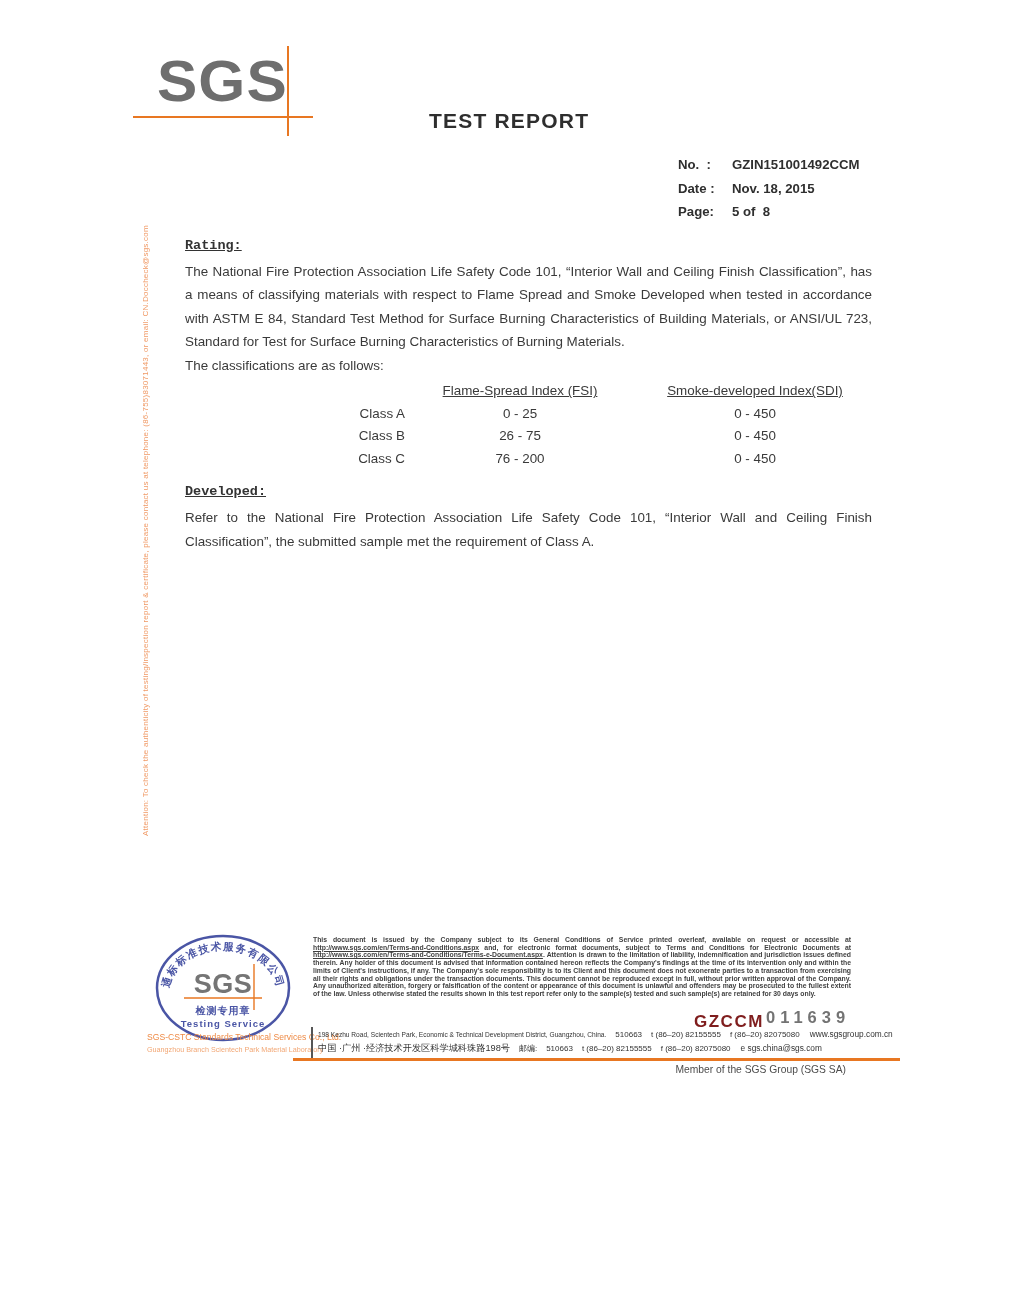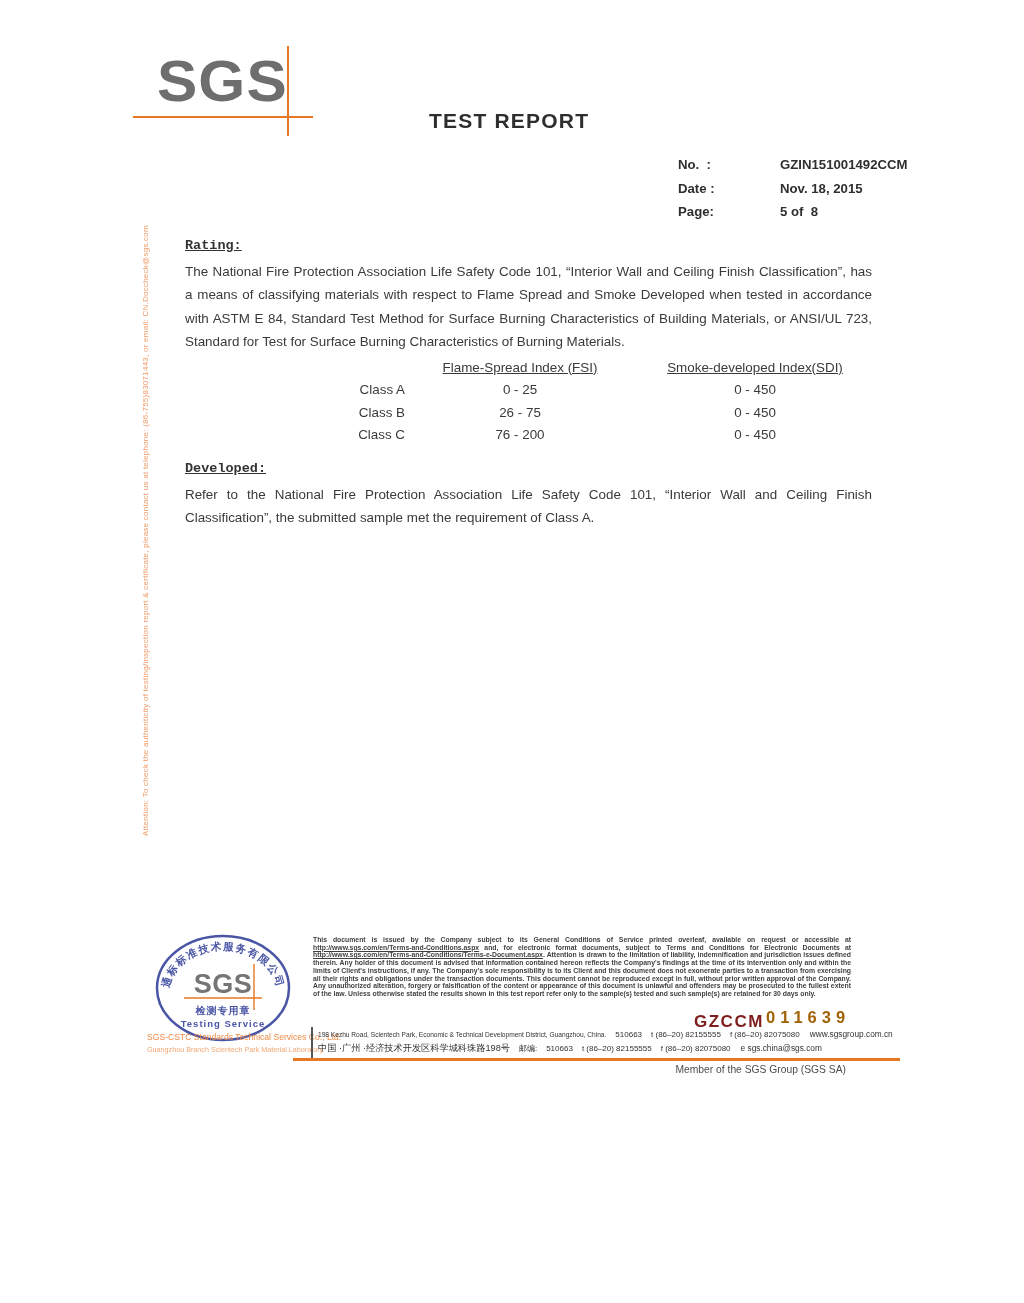--- a/index.html
+++ b/index.html
@@ -31,21 +31,21 @@
   }
   .logo-hline { position: absolute; left: 133px; top: 116px; width: 180px; height: 2px; background: #e87722; }
   .logo-vline { position: absolute; left: 287px; top: 46px; width: 2px; height: 90px; background: #e87722; }
   .doc-title {
     position: absolute; left: 429px; top: 109px;
     font-size: 21px; font-weight: bold; color: #2e2e2e; letter-spacing: 1.2px;
   }
 
   
   .meta { position: absolute; left: 678px; top: 157px; font-size: 13.2px; font-weight: bold; color: #2f2f2f; }
-  .meta-row { display: flex; margin-bottom: 8.5px; gap: 48px; }
+  .meta-row { display: flex; margin-bottom: 8.5px; }
   .meta-label { width: 54px; white-space: pre; }
   .meta-value { white-space: pre; }
 
   
   .body { position: absolute; left: 185px; top: 238px; width: 687px; font-size: 13.4px; color: #3a3a3a; }
   .sec-head { font-size: 13.5px; font-weight: bold; text-decoration: underline; margin-bottom: 7px; color: #333; font-family: Liberation Mono, monospace; }
   .para { text-align: justify; line-height: 23.4px; }
   .line { line-height: 23.4px; }
 
   .cls-table { margin-top: 3px; }
@@ -64,21 +64,21 @@
 
   
   .legal {
     position: absolute; left: 313px; top: 936px; width: 538px;
     font-size: 6.85px; line-height: 7.7px; font-weight: bold;
     color: #3f3f3f; text-align: justify;
   }
   .legal .u { text-decoration: underline; }
 
   .gzccm { position: absolute; left: 694px; top: 1012px; font-size: 17px; font-weight: bold; color: #7f1d1d; letter-spacing: 1.5px; }
-  .stamp-num { position: absolute; left: 766px; top: 1008px; font-size: 16.5px; font-weight: bold; color: #a16207; letter-spacing: 5px; }
+  .stamp-num { position: absolute; left: 766px; top: 1008px; font-size: 16.5px; font-weight: bold; color: #737373; letter-spacing: 5px; }
 
   
   .addr-divider { position: absolute; left: 311px; top: 1027px; width: 1.5px; height: 34px; background: #555; }
   .addr { position: absolute; left: 318px; top: 1029px; width: 560px; color: #333; }
   .addr-row { display: flex; align-items: baseline; white-space: nowrap; margin-bottom: 3px; }
   .addr-en { font-size: 6.6px; }
   .addr-cn { font-size: 9.2px; }
   .addr-item { font-size: 8px; margin-left: 9px; }
   .addr-web { font-size: 8.3px; margin-left: 10px; }
   .orange-bline { position: absolute; left: 293px; top: 1058px; width: 607px; height: 2.5px; background: #e87722; }
@@ -108,20 +108,21 @@
     </div>
     <div class="meta-row">
       <span class="meta-label">Page:</span>
       <span class="meta-value">5 of  8</span>
     </div>
   </div>
 
   <div class="body">
     <div class="sec-head">Rating:</div>
     <div class="para">The National Fire Protection Association Life Safety Code 101, “Interior Wall and Ceiling Finish Classification”, has a means of classifying materials with respect to Flame Spread and Smoke Developed when tested in accordance with ASTM E 84, Standard Test Method for Surface Burning Characteristics of Building Materials, or ANSI/UL 723, Standard for Test for Surface Burning Characteristics of Burning Materials.</div>
+    <div class="line">The classifications are as follows:</div>
 
     <div class="cls-table">
       <div class="cls-row">
         <span class="cls-name"></span>
         <span class="cls-c"><span class="cls-head">Flame-Spread Index (FSI)</span></span>
         <span class="cls-c"><span class="cls-head">Smoke-developed Index(SDI)</span></span>
       </div>
       <div class="cls-row">
         <span class="cls-name">Class A</span>
         <span class="cls-c">0 - 25</span>

